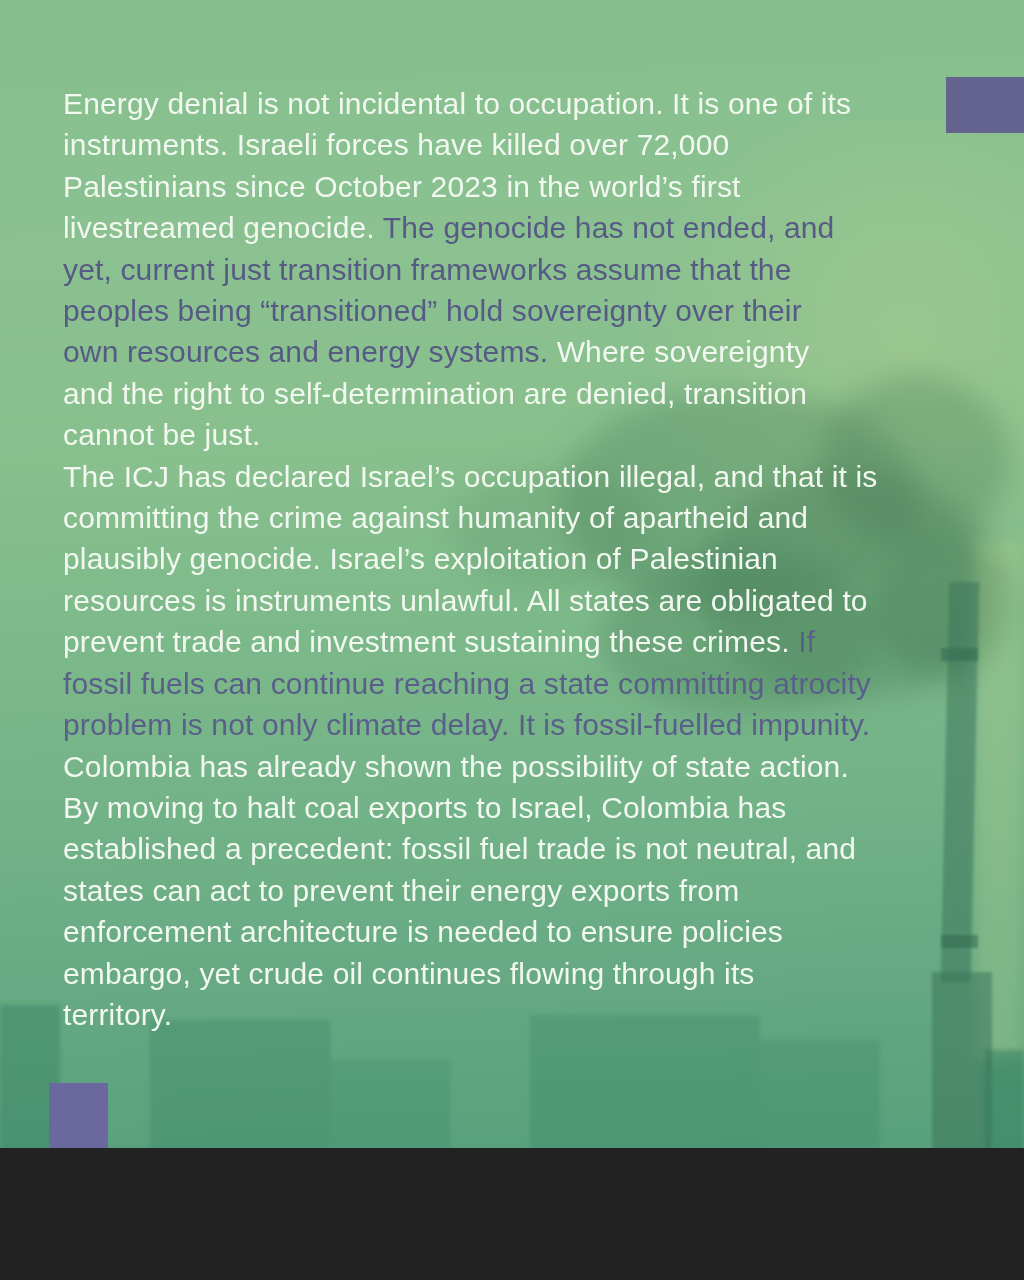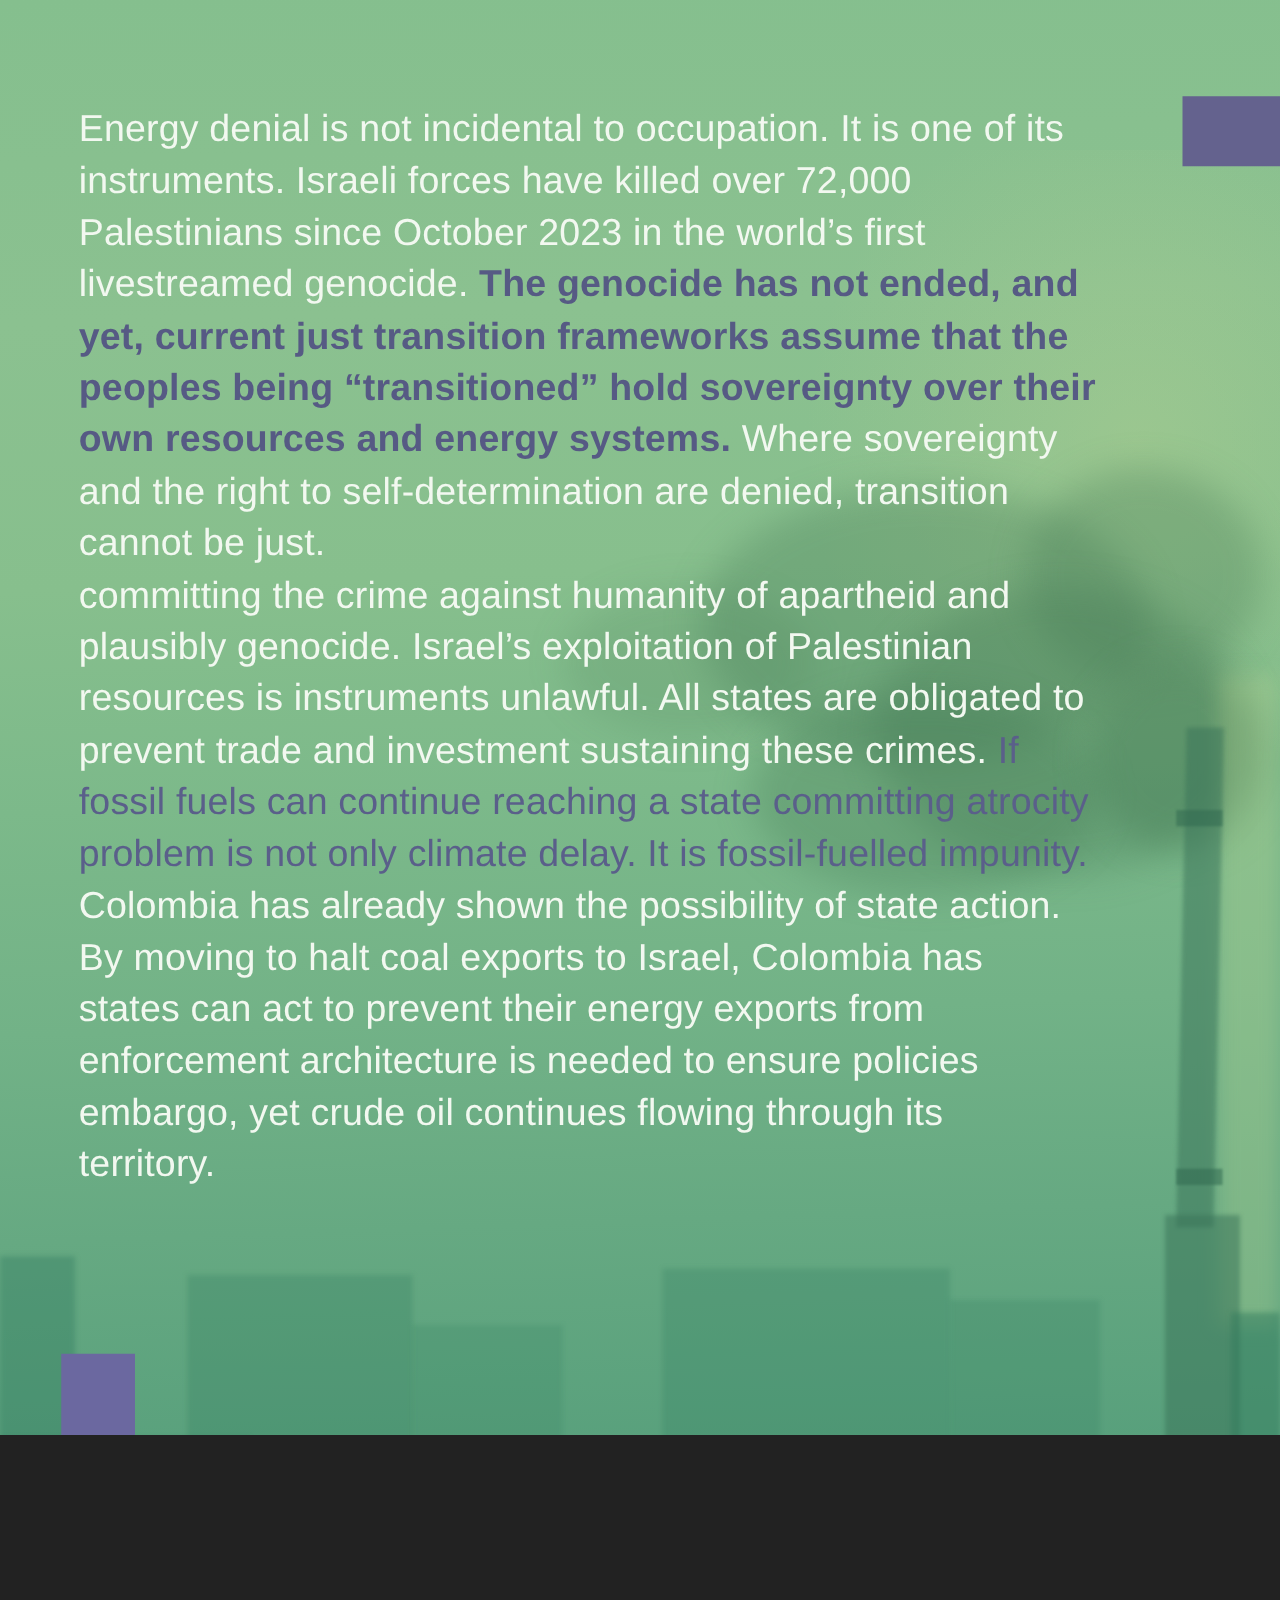--- a/index.html
+++ b/index.html
@@ -56,21 +56,21 @@
   .building.b5{left:530px;top:1015px;width:230px;height:265px;background:rgba(52,126,96,0.28);}
   .building.b6{left:760px;top:1040px;width:120px;height:240px;background:rgba(52,126,96,0.24);}
   .building.b7{left:985px;top:1050px;width:39px;height:230px;background:rgba(46,120,92,0.45);}
   
   .square-tr{position:absolute;right:0;top:77px;width:78px;height:56px;background:var(--c-square-tr);z-index:2;}
   .square-bl{position:absolute;left:49px;bottom:0;width:59px;height:65px;background:var(--c-square-bl);z-index:2;}
   
   .text-block{position:absolute;left:63px;top:83px;width:900px;z-index:3;}
   .line{font-size:30px;line-height:41.4px;white-space:nowrap;letter-spacing:0.15px;}
   .seg-white{color:var(--c-text-white);font-weight:400;}
-  .seg-bold{color:var(--c-text-purple-bold);font-weight:700;text-align:right;}
+  .seg-bold{color:var(--c-text-purple-bold);font-weight:400;text-align:right;}
   .seg-purple{color:var(--c-text-purple);font-weight:400;text-align:center;}
   
   .hand-wrap{position:absolute;left:879px;top:1164px;width:64px;height:72px;z-index:3;}
 </style>
 </head>
 <body>
 
 <div class="canvas">
 
   <div class="art">
@@ -101,28 +101,30 @@
   <div class="text-block">
       <div class="line"><span class="seg-white">Energy denial is not incidental to occupation. It is one of its</span></div>
       <div class="line"><span class="seg-white">instruments. Israeli forces have killed over 72,000</span></div>
       <div class="line"><span class="seg-white">Palestinians since October 2023 in the world’s first</span></div>
       <div class="line"><span class="seg-white">livestreamed genocide. </span><span class="seg-bold">The genocide has not ended, and</span></div>
       <div class="line"><span class="seg-bold">yet, current just transition frameworks assume that the</span></div>
       <div class="line"><span class="seg-bold">peoples being “transitioned” hold sovereignty over their</span></div>
       <div class="line"><span class="seg-bold">own resources and energy systems.</span><span class="seg-white"> Where sovereignty</span></div>
       <div class="line"><span class="seg-white">and the right to self-determination are denied, transition</span></div>
       <div class="line"><span class="seg-white">cannot be just.</span></div>
+      <div class="line"><span class="seg-white">The ICJ has declared Israel’s occupation illegal, and that it is</span></div>
       <div class="line"><span class="seg-white">committing the crime against humanity of apartheid and</span></div>
       <div class="line"><span class="seg-white">plausibly genocide. Israel’s exploitation of Palestinian</span></div>
       <div class="line"><span class="seg-white">resources is instruments unlawful. All states are obligated to</span></div>
       <div class="line"><span class="seg-white">prevent trade and investment sustaining these crimes. </span><span class="seg-purple">If</span></div>
       <div class="line"><span class="seg-purple">fossil fuels can continue reaching a state committing atrocity</span></div>
       <div class="line"><span class="seg-purple">problem is not only climate delay. It is fossil-fuelled impunity.</span></div>
       <div class="line"><span class="seg-white">Colombia has already shown the possibility of state action.</span></div>
       <div class="line"><span class="seg-white">By moving to halt coal exports to Israel, Colombia has</span></div>
+      <div class="line"><span class="seg-white">established a precedent: fossil fuel trade is not neutral, and</span></div>
       <div class="line"><span class="seg-white">states can act to prevent their energy exports from</span></div>
       <div class="line"><span class="seg-white">enforcement architecture is needed to ensure policies</span></div>
       <div class="line"><span class="seg-white">embargo, yet crude oil continues flowing through its</span></div>
       <div class="line"><span class="seg-white">territory.</span></div>
     </div>
 
   <div class="hand-wrap">
     <svg width="64" height="72" viewBox="0 0 64 72">
       <path d="M6 26 A22 22 0 0 1 17 9" fill="none" stroke="var(--c-hand)" stroke-width="5" stroke-linecap="round"></path>
       <path d="M34 4 Q42 3 48 8" fill="none" stroke="var(--c-hand)" stroke-width="5" stroke-linecap="round"></path>

